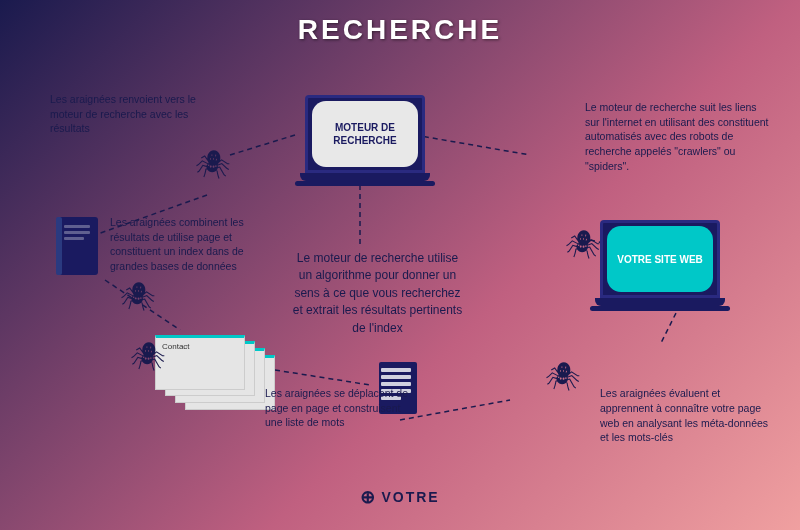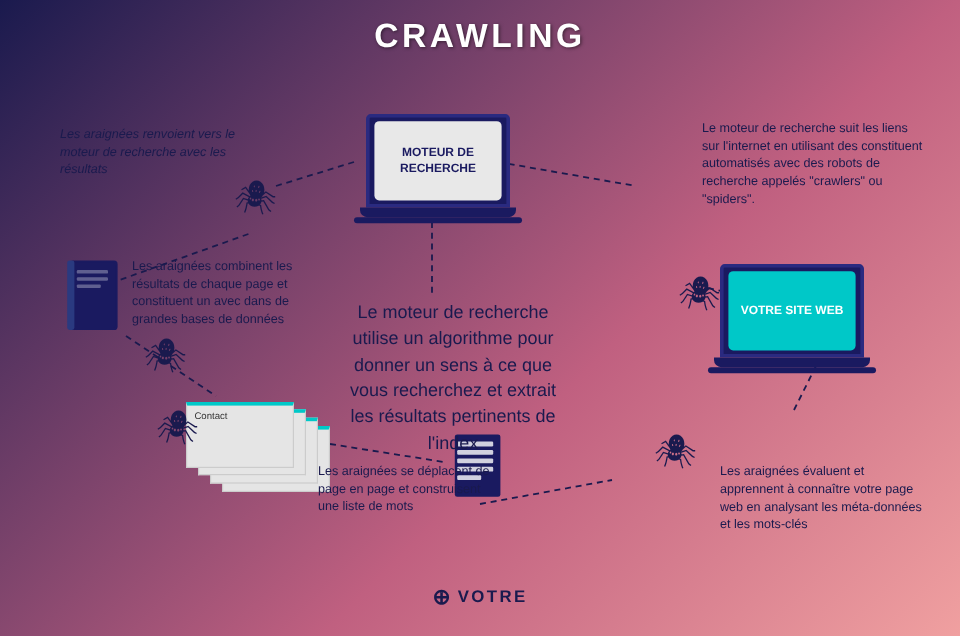--- a/index.html
+++ b/index.html
@@ -60,21 +60,21 @@
       color: white;
       font-size: 11px;
       font-weight: bold;
       text-align: center;
       line-height: 1.4;
     }
     .laptop-screen-inner {
       background: #e8e8e8;
       width: 106px;
       height: 66px;
-      border-radius: 4px;
+      border-radius: 14px;
       display: flex;
       align-items: center;
       justify-content: center;
       color: #1a1a60;
       font-size: 10px;
       font-weight: bold;
       text-align: center;
       line-height: 1.3;
     }
     .laptop-base {
@@ -158,21 +158,21 @@
       color: #1a1a4e;
       font-size: 10.5px;
       line-height: 1.4;
       max-width: 170px;
     }
 
     
     .center-text {
       position: absolute;
       color: #1a1a4e;
-      font-size: 15px;
+      font-size: 12px;
       line-height: 1.45;
       max-width: 175px;
       text-align: center;
     }
 
     
     .logo {
       position: absolute;
       bottom: 22px;
       left: 50%;
@@ -188,21 +188,21 @@
     .logo-symbol {
       font-size: 18px;
       font-weight: bold;
     }
   </style>
 </head>
 <body>
 
 <div class="page-wrapper">
 
-  <div class="title">CRAWLING</div>
+  <div class="title">RECHERCHE</div>
 
   <svg class="lines-svg">
 
     <line x1="415" y1="135" x2="530" y2="155" stroke="#1a1a4e" stroke-width="1.5" stroke-dasharray="5,4"></line>
 
     <line x1="295" y1="135" x2="230" y2="155" stroke="#1a1a4e" stroke-width="1.5" stroke-dasharray="5,4"></line>
 
     <line x1="360" y1="185" x2="360" y2="248" stroke="#1a1a4e" stroke-width="1.5" stroke-dasharray="5,4"></line>
 
     <line x1="207" y1="195" x2="95" y2="235" stroke="#1a1a4e" stroke-width="1.5" stroke-dasharray="5,4"></line>
@@ -279,30 +279,30 @@
   <div class="spider" style="top:148px; left:195px;">🕷</div>
 
   <div class="spider" style="top:280px; left:120px;">🕷</div>
 
   <div class="spider" style="top:228px; left:565px;">🕷</div>
 
   <div class="spider" style="top:360px; left:545px;">🕷</div>
 
   <div class="spider" style="top:340px; left:130px;">🕷</div>
 
-  <div class="text-block" style="top:105px; left:50px; max-width:155px;font-style:italic;">
+  <div class="text-block" style="top:92px; left:50px; max-width:155px;">
     <span>Les araignées renvoient vers le moteur de recherche avec les résultats</span>
   </div>
 
   <div class="text-block" style="top:100px; right:30px; max-width:185px;">
     <span>Le moteur de recherche suit les liens sur l'internet en utilisant des constituent automatisés avec des robots de recherche appelés "crawlers" ou "spiders".</span>
   </div>
 
   <div class="text-block" style="top:215px; left:110px; max-width:160px;">
-    <span>Les araignées combinent les résultats de chaque page et constituent un avec dans de grandes bases de données</span>
+    <span>Les araignées combinent les résultats de utilise page et constituent un index dans de grandes bases de données</span>
   </div>
 
   <div class="center-text" style="top:250px; left:290px; max-width:175px;">
     <span>Le moteur de recherche utilise un algorithme pour donner un sens à ce que vous recherchez et extrait les résultats pertinents de l'index</span>
   </div>
 
   <div class="text-block" style="bottom:100px; left:265px; max-width:145px; text-align:left;">
     <span>Les araignées se déplacent de page en page et construisent une liste de mots</span>
   </div>
 

